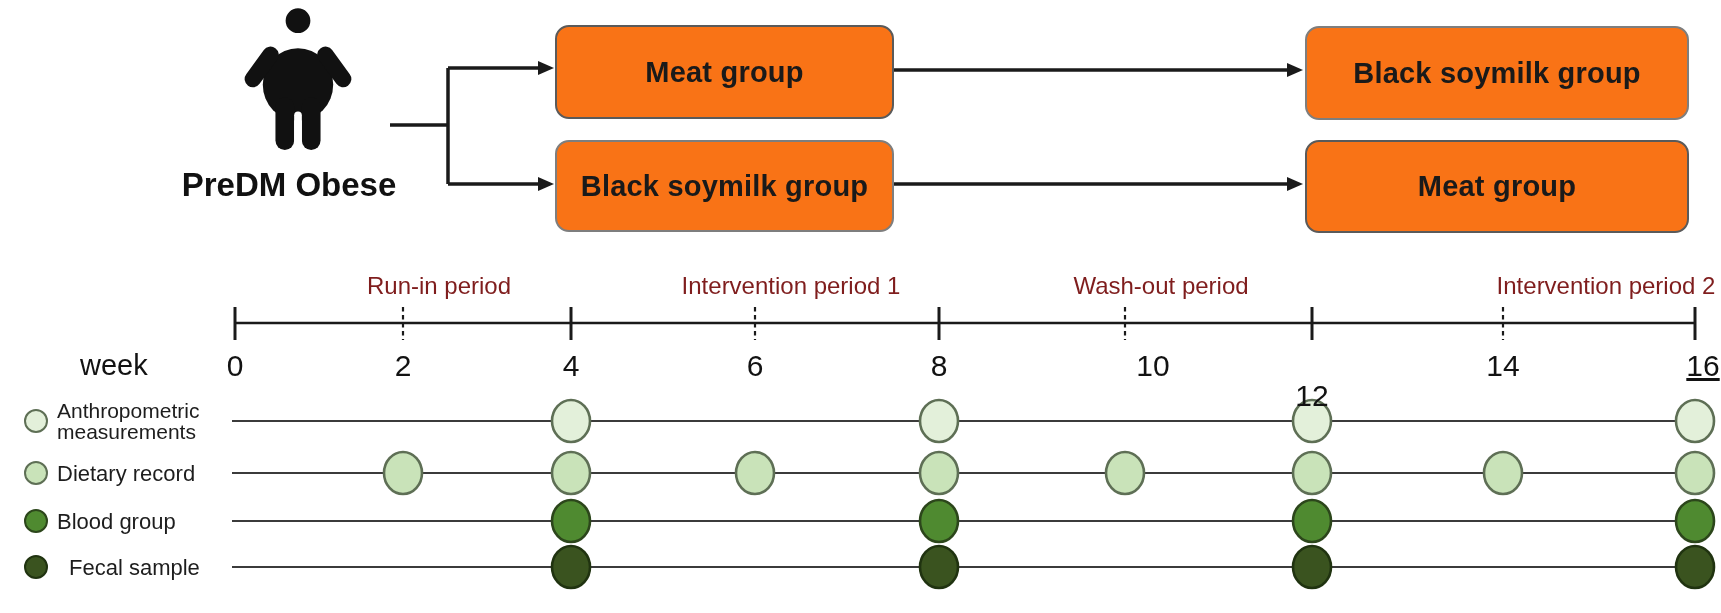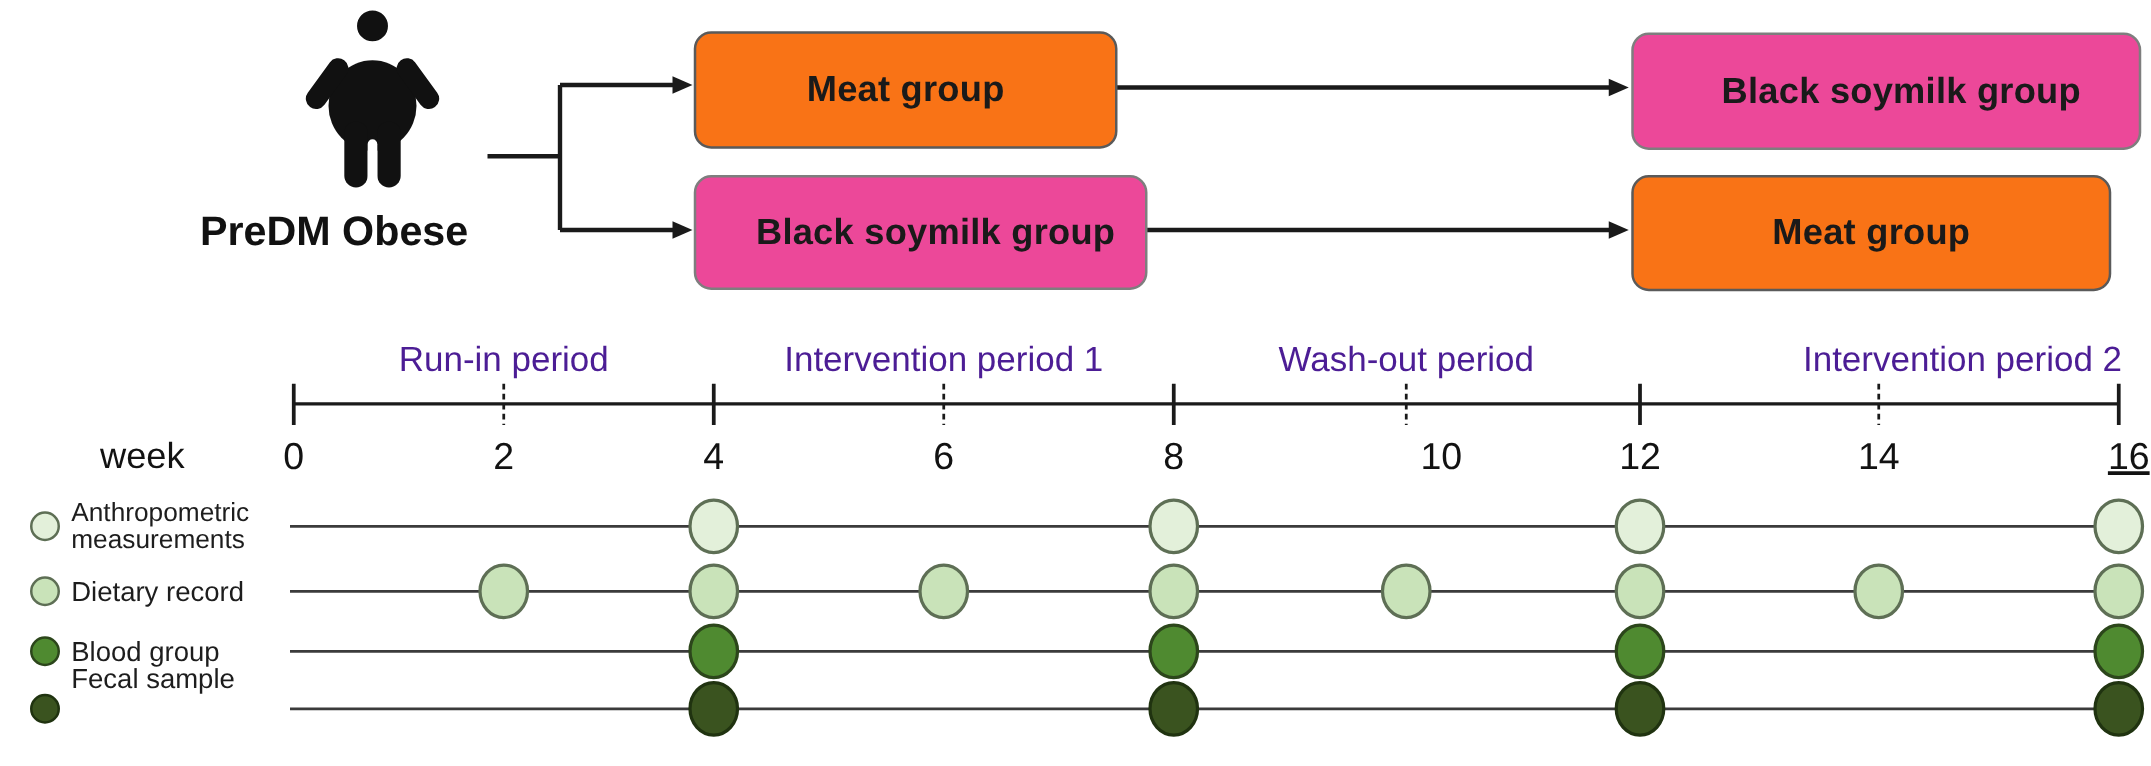--- a/index.html
+++ b/index.html
@@ -15,32 +15,32 @@
   svg.overlay{position:absolute;left:0;top:0;width:1721px;height:613px;}
 
   .group-box{
     position:absolute;
     display:flex;align-items:center;justify-content:center;
     border-radius:14px;
     font-weight:bold;font-size:29px;
     letter-spacing:0.2px;
   }
   .group-box.orange{background:#f97316;border:2.5px solid #5a5a5a;}
-  .group-box.gray{background:#ec4899;border:2.5px solid #7e7e7e;padding-left:24px;}
+  .group-box.gray{background:#f97316;border:2.5px solid #7e7e7e;}
 
   .cohort-label{
     position:absolute;left:160px;top:166px;width:258px;
-    font-size:33px;font-weight:bold;color:#111;
+    text-align:center;font-size:33px;font-weight:bold;color:#111;
   }
 
   .period-label{
     position:absolute;top:272px;height:32px;
     transform:translateX(-50%);
     white-space:nowrap;
-    font-size:28px;color:#4c1d95;
+    font-size:24px;color:#7f1d1d;margin-left:36px;
   }
   .week-axis-label{
     position:absolute;left:80px;top:349px;width:112px;
     font-size:29px;color:#121212;
   }
   .week-num{
     position:absolute;top:349px;
     transform:translateX(-50%);
     font-size:30px;color:#121212;
   }
@@ -154,29 +154,29 @@
       <div class="period-label" style="left: 1570px; text-align: right;">Intervention period 2</div>
     </div>
   <div class="week-axis-label">week</div>
   <div id="week-numbers">
       <div class="week-num" style="left: 235px;">0</div>
       <div class="week-num" style="left: 403px;">2</div>
       <div class="week-num" style="left: 571px;">4</div>
       <div class="week-num" style="left: 755px;">6</div>
       <div class="week-num" style="left: 939px;">8</div>
       <div class="week-num" style="left: 1125px; margin-left: 28px;">10</div>
-      <div class="week-num" style="left: 1312px;">12</div>
+      <div class="week-num" style="left: 1312px; margin-top: 30px;">12</div>
       <div class="week-num" style="left: 1503px; text-align: right;">14</div>
       <div class="week-num" style="left: 1703px; text-decoration: underline;">16</div>
     </div>
   <div id="row-labels">
       <div class="legend-dot" style="top: 408.5px; background: rgb(227, 240, 218); border: 2.5px solid rgb(94, 111, 85);"></div>
       <div class="row-label small" style="top: 399px; height: 44px;">Anthropometric
 measurements</div>
       <div class="legend-dot" style="top: 460.5px; background: rgb(201, 227, 185); border: 2.5px solid rgb(94, 111, 85);"></div>
       <div class="row-label" style="top: 451px; height: 44px;">Dietary record</div>
       <div class="legend-dot" style="top: 508.5px; background: rgb(79, 138, 48); border: 2.5px solid rgb(44, 70, 27);"></div>
       <div class="row-label" style="top: 499px; height: 44px;">Blood group</div>
       <div class="legend-dot" style="top: 554.5px; background: rgb(58, 83, 31); border: 2.5px solid rgb(32, 51, 16);"></div>
-      <div class="row-label" style="top: 520px; height: 44px;">Fecal sample</div>
+      <div class="row-label" style="top: 545px; height: 44px; margin-left: 12px;">Fecal sample</div>
     </div>
 
 </div>
 
 </body></html>

